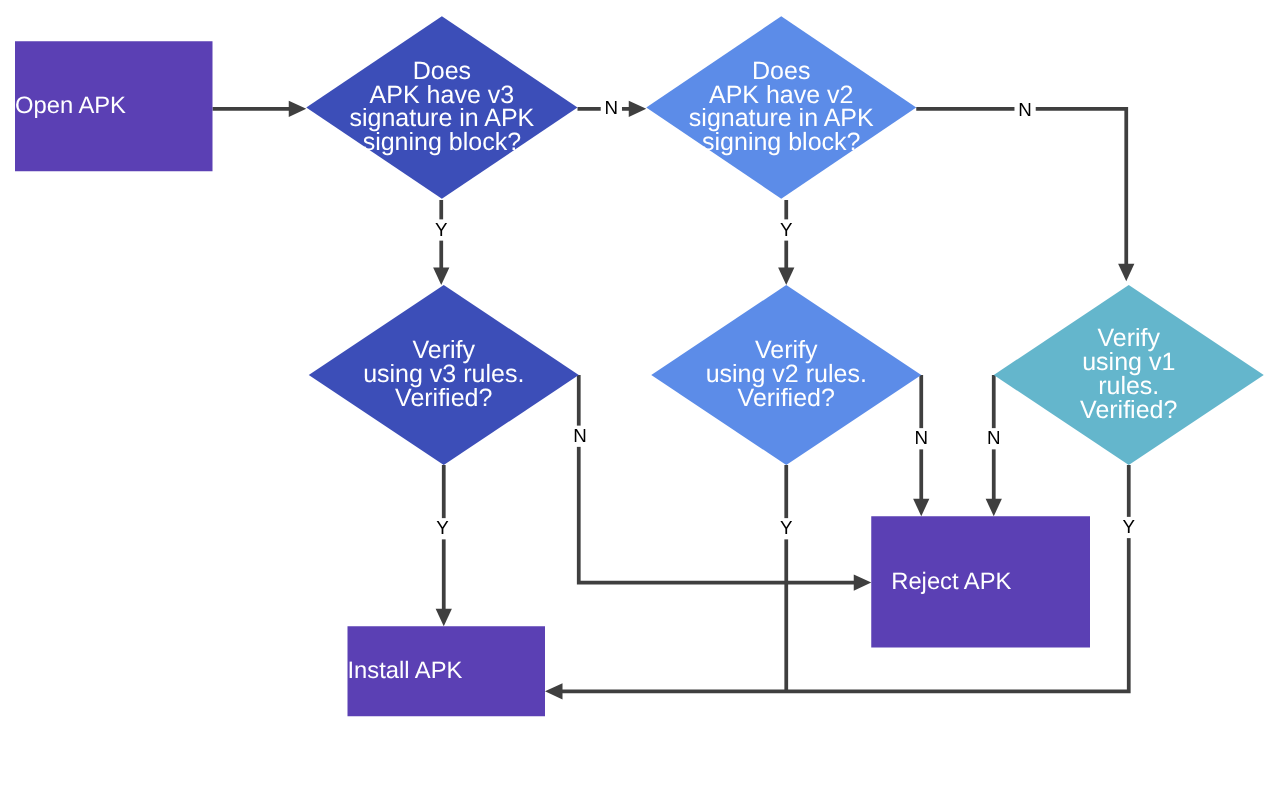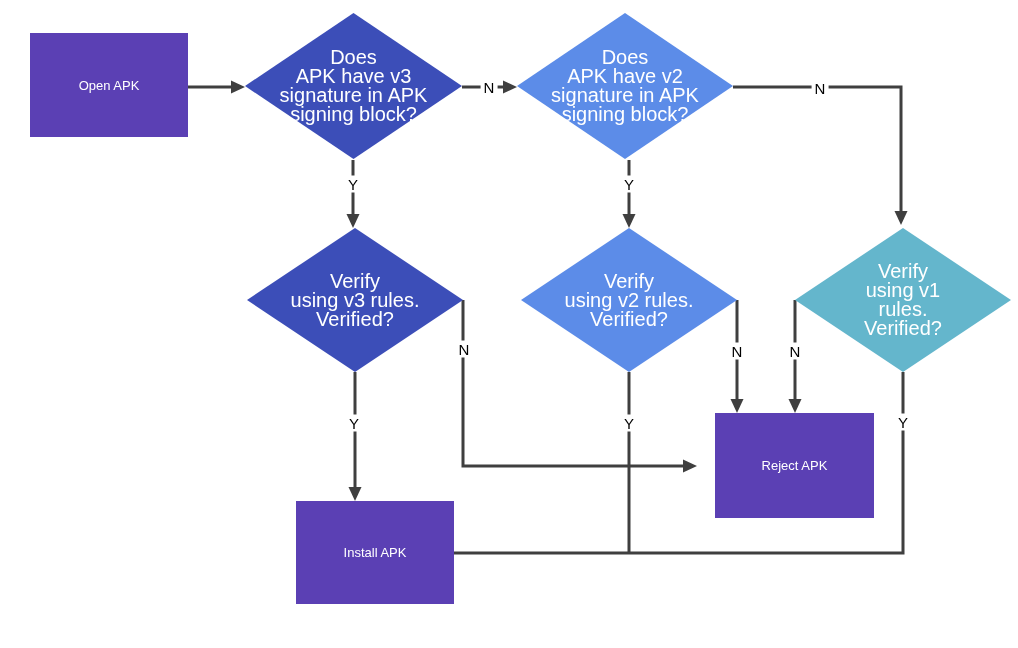--- a/index.html
+++ b/index.html
@@ -16,24 +16,23 @@
     fill: none;
     stroke: #3f3f3f;
     stroke-width: 3;
     stroke-linejoin: miter;
   }
   .arrowhead { fill: #3f3f3f; stroke: none; }
   .proc-rect {
     position: absolute;
     display: flex;
     align-items: center;
-    justify-content: center;
+    justify-content: flex-start;
     color: #ffffff;
-    font-size: 13px;
-    margin-left: 18px;
+    font-size: 19px;
   }
   .node-text {
     position: absolute;
     transform: translate(-50%, -50%);
     white-space: pre-line;
     text-align: center;
     color: #ffffff;
     font-size: 20px;
     line-height: 19px;
     pointer-events: none;
@@ -94,24 +93,24 @@
       <polygon points="517,86 625,13 733,86 625,159" fill="#5c8ce8"></polygon>
       <polygon points="247,300 355,228 463,300 355,372" fill="#3c4eb8"></polygon>
       <polygon points="521,300 629,228 737,300 629,372" fill="#5c8ce8"></polygon>
       <polygon points="795,300 903,228 1011,300 903,372" fill="#64b6cc"></polygon>
     </g>
   </svg>
 
   <div class="proc-rect" style="left: 12px; top: 33px; width: 158px; height: 104px; background-color: rgb(91, 64, 180);">
     <span>Open APK</span>
   </div>
-  <div class="proc-rect" style="left: 697px; top: 413px; width: 159px; height: 105px; background-color: rgb(91, 64, 180);">
+  <div class="proc-rect" style="left: 697px; top: 413px; width: 159px; height: 105px; background-color: rgb(91, 64, 180); padding-left: 16px;">
     <span>Reject APK</span>
   </div>
-  <div class="proc-rect" style="left: 278px; top: 501px; width: 158px; height: 103px; background-color: rgb(91, 64, 180);">
+  <div class="proc-rect" style="left: 278px; top: 501px; width: 158px; height: 72px; background-color: rgb(91, 64, 180);">
     <span>Install APK</span>
   </div>
 
   <div class="node-text" style="left:353.5px; top:86px;">Does
 APK have v3
 signature in APK
 signing block?</div>
   <div class="node-text" style="left:625px; top:86px;">Does
 APK have v2
 signature in APK

